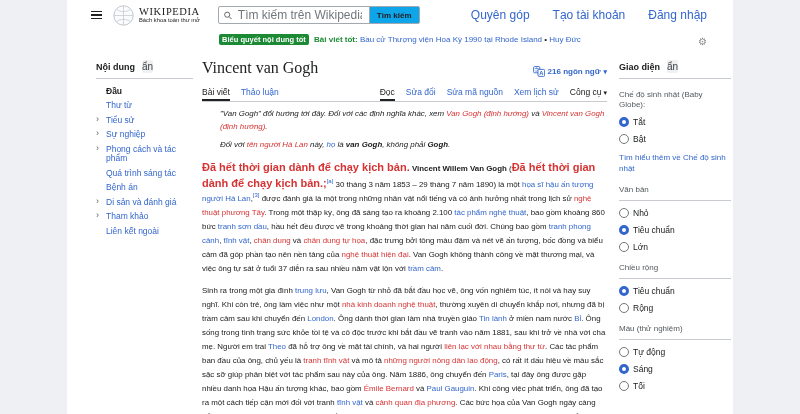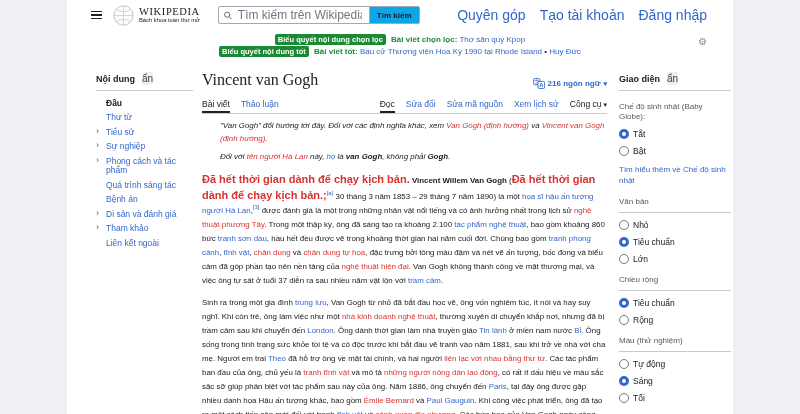--- a/index.html
+++ b/index.html
@@ -18,21 +18,21 @@
   .menu-btn{background:none;border:none;padding:0;margin:0;cursor:pointer;width:14px;}
   .menu-btn i{display:block;width:11px;height:1.4px;background:#202122;margin:2px 0;}
   .logo{display:flex;align-items:center;gap:5px;margin-left:8px;cursor:pointer;}
   .wordmark{font-family:"Liberation Serif",serif;font-size:10.5px;letter-spacing:.6px;line-height:10px;}
   .tagline{font-size:5.8px;color:#202122;line-height:7px;}
   .search-wrap{display:flex;margin-left:18px;}
   .search-box{display:flex;align-items:center;gap:4px;border:1px solid #a2a9b1;border-radius:2px 0 0 2px;width:152px;height:18px;padding:0 5px;box-sizing:border-box;background:#fff;}
   .search-box input{border:none;outline:none;font-size:12px;width:100%;color:#202122;font-family:inherit;background:transparent;}
   .search-box input::placeholder{color:#72777d;}
   .search-btn{border:1px solid #a2a9b1;margin-left:-1px;background:#0ea5e9;font-size:8px;font-weight:bold;padding:0 7px;height:18px;border-radius:0 2px 2px 0;color:#202122;cursor:pointer;font-family:inherit;}
-  .user-links{margin-left:auto;display:flex;gap:14px;font-size:14px;white-space:nowrap;}
+  .user-links{margin-left:auto;display:flex;gap:23px;font-size:12px;white-space:nowrap;}
 
   
   .banners{position:relative;text-align:center;padding:3px 0 5px;font-size:8px;line-height:11px;}
   .banner-line{margin:1px 0;}
   .badge{background:#1c8a35;color:#fff;font-weight:bold;padding:1px 3px;border-radius:2px;font-size:7.5px;cursor:pointer;}
   .banner-label{color:#1c8a35;font-weight:bold;margin-left:3px;}
   .banner-gear{position:absolute;right:26px;top:7px;color:#888;font-size:10px;line-height:10px;cursor:pointer;background:none;border:none;padding:0;}
 
   
   .grid{display:flex;padding-left:29px;box-sizing:border-box;}
@@ -110,25 +110,20 @@
     </div>
     <nav class="user-links">
       <a href="#">Quyên góp</a>
       <a href="#">Tạo tài khoản</a>
       <a href="#">Đăng nhập</a>
     </nav>
   </div>
 
   <div class="banners">
     <div class="banner-line">
-      <span class="badge">Biểu quyết nội dung chọn lọc</span>
-      <span class="banner-label">Bài viết chọn lọc:</span>
-      <span><a href="#">Thơ săn quỷ Kpop</a></span>
-    </div>
-    <div class="banner-line">
       <span class="badge">Biểu quyết nội dung tốt</span>
       <span class="banner-label">Bài viết tốt:</span>
       <span><a href="#">Bầu cử Thượng viện Hoa Kỳ 1990 tại Rhode Island</a><span> • </span><a href="#">Huy Đức</a></span>
     </div>
     <button class="banner-gear">⚙</button>
   </div>
 
   <div class="grid">
 
     <aside class="toc">

